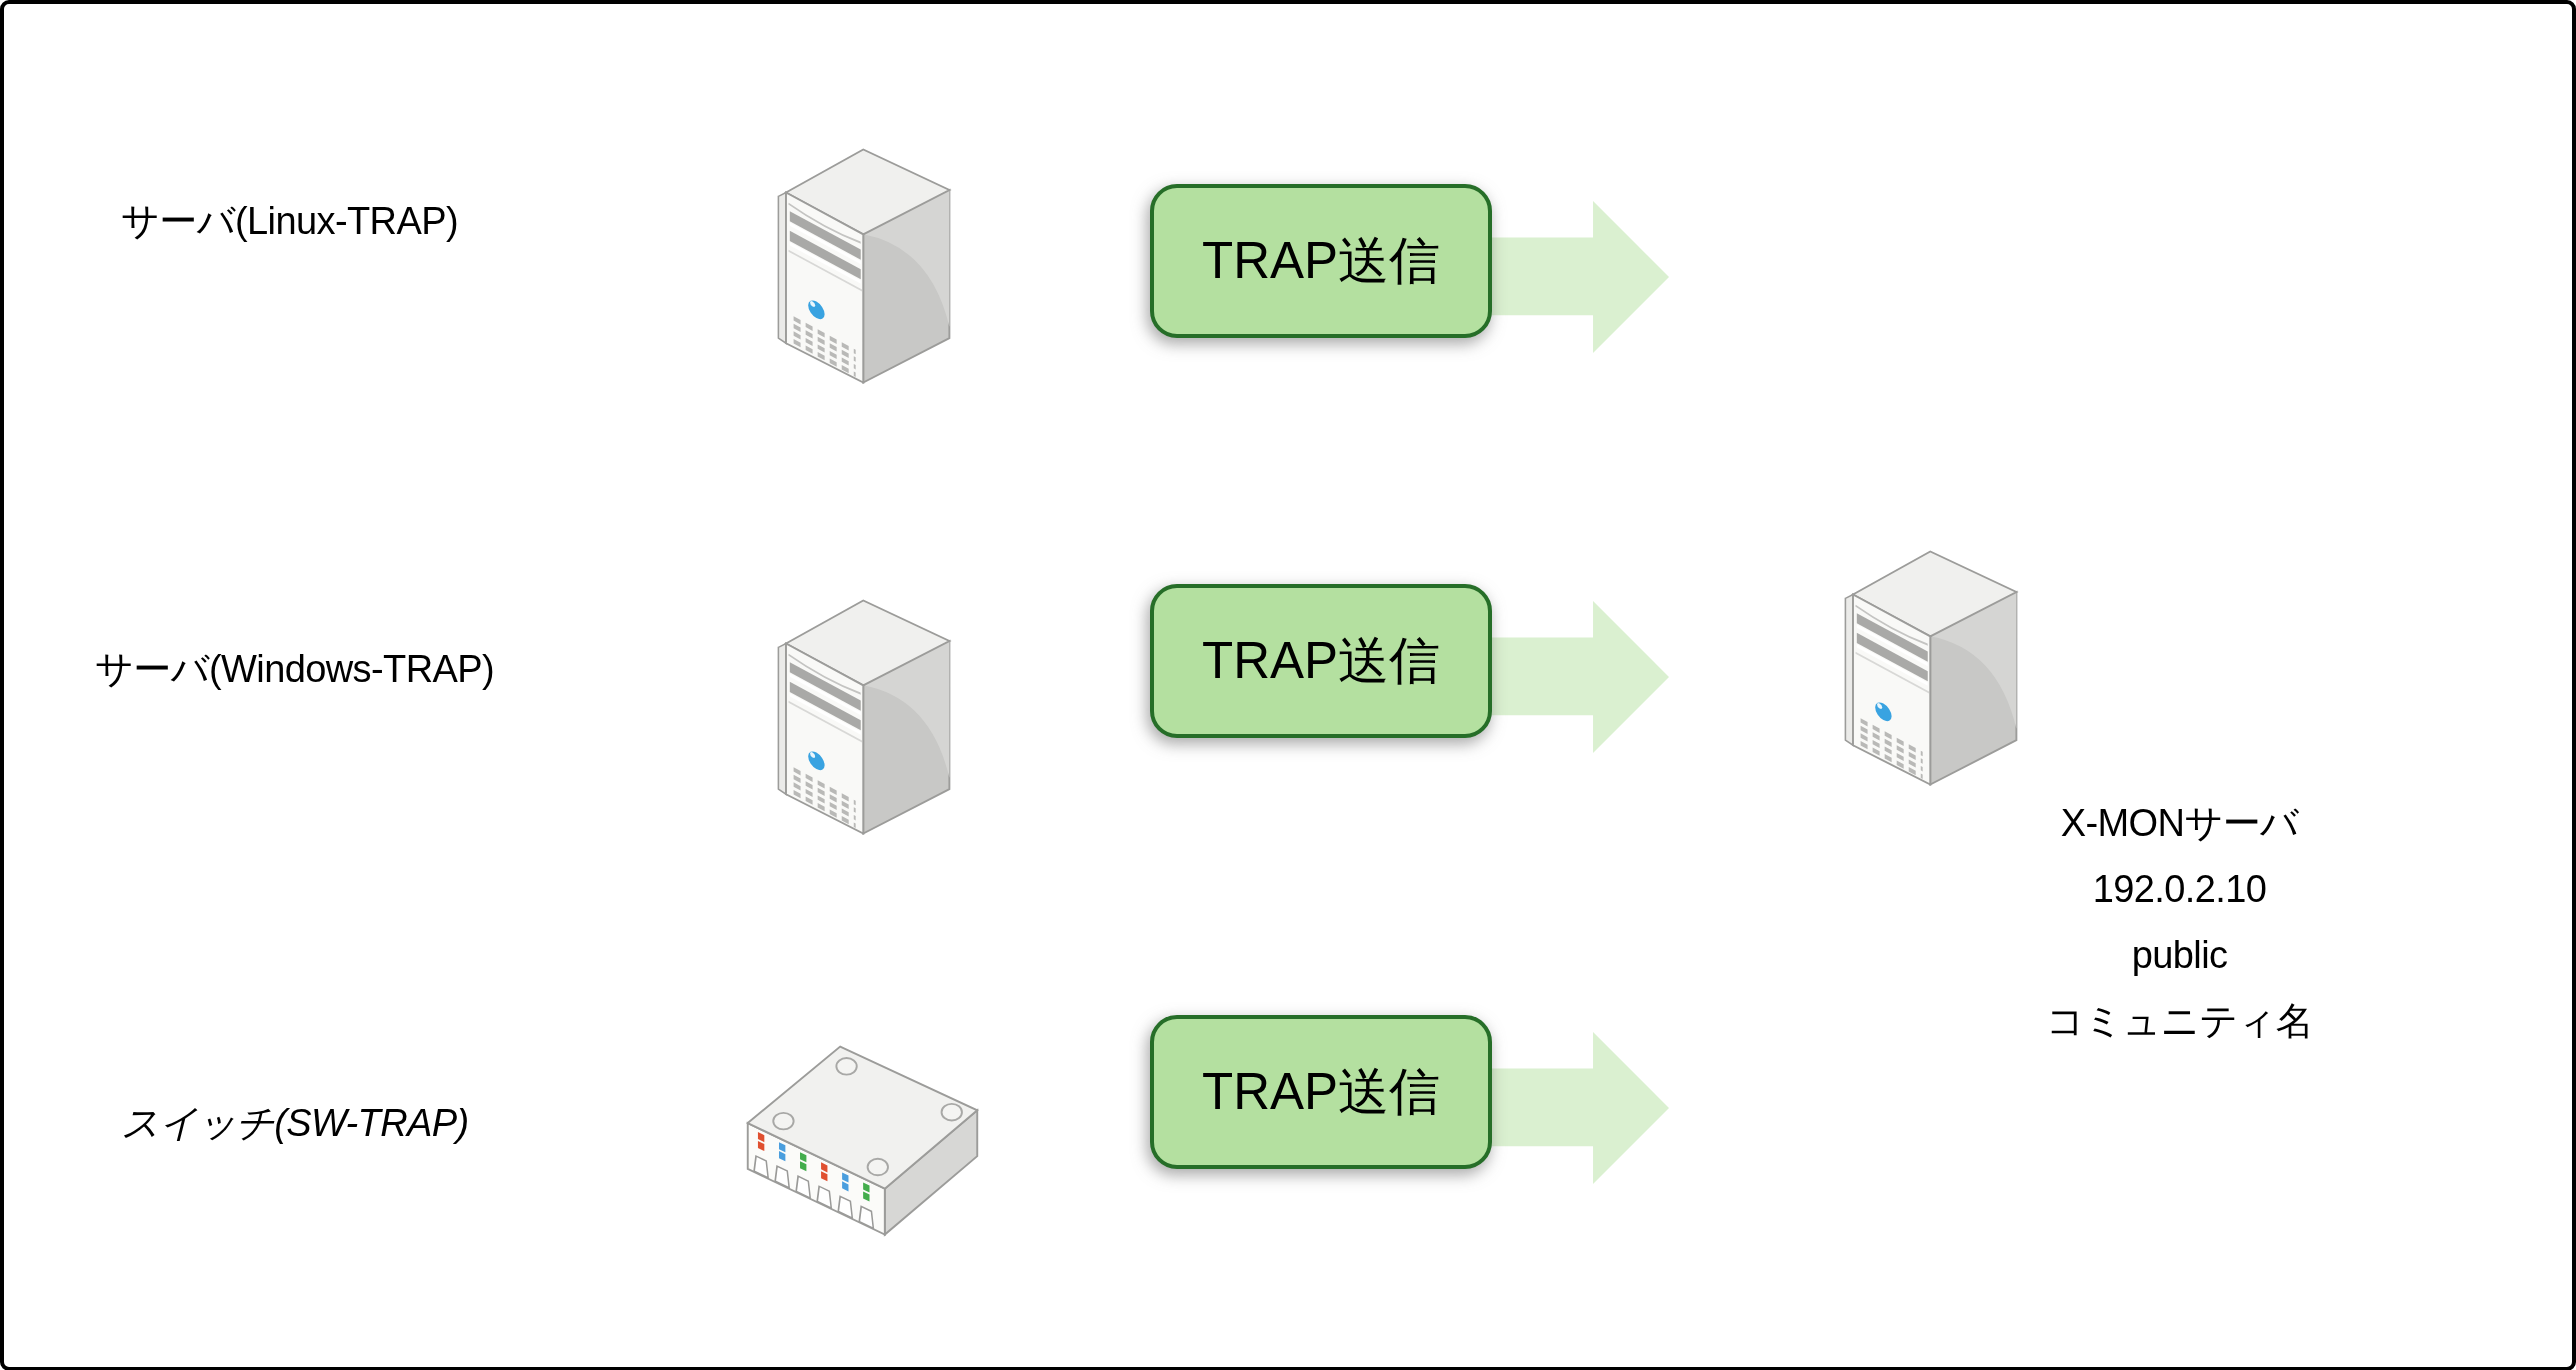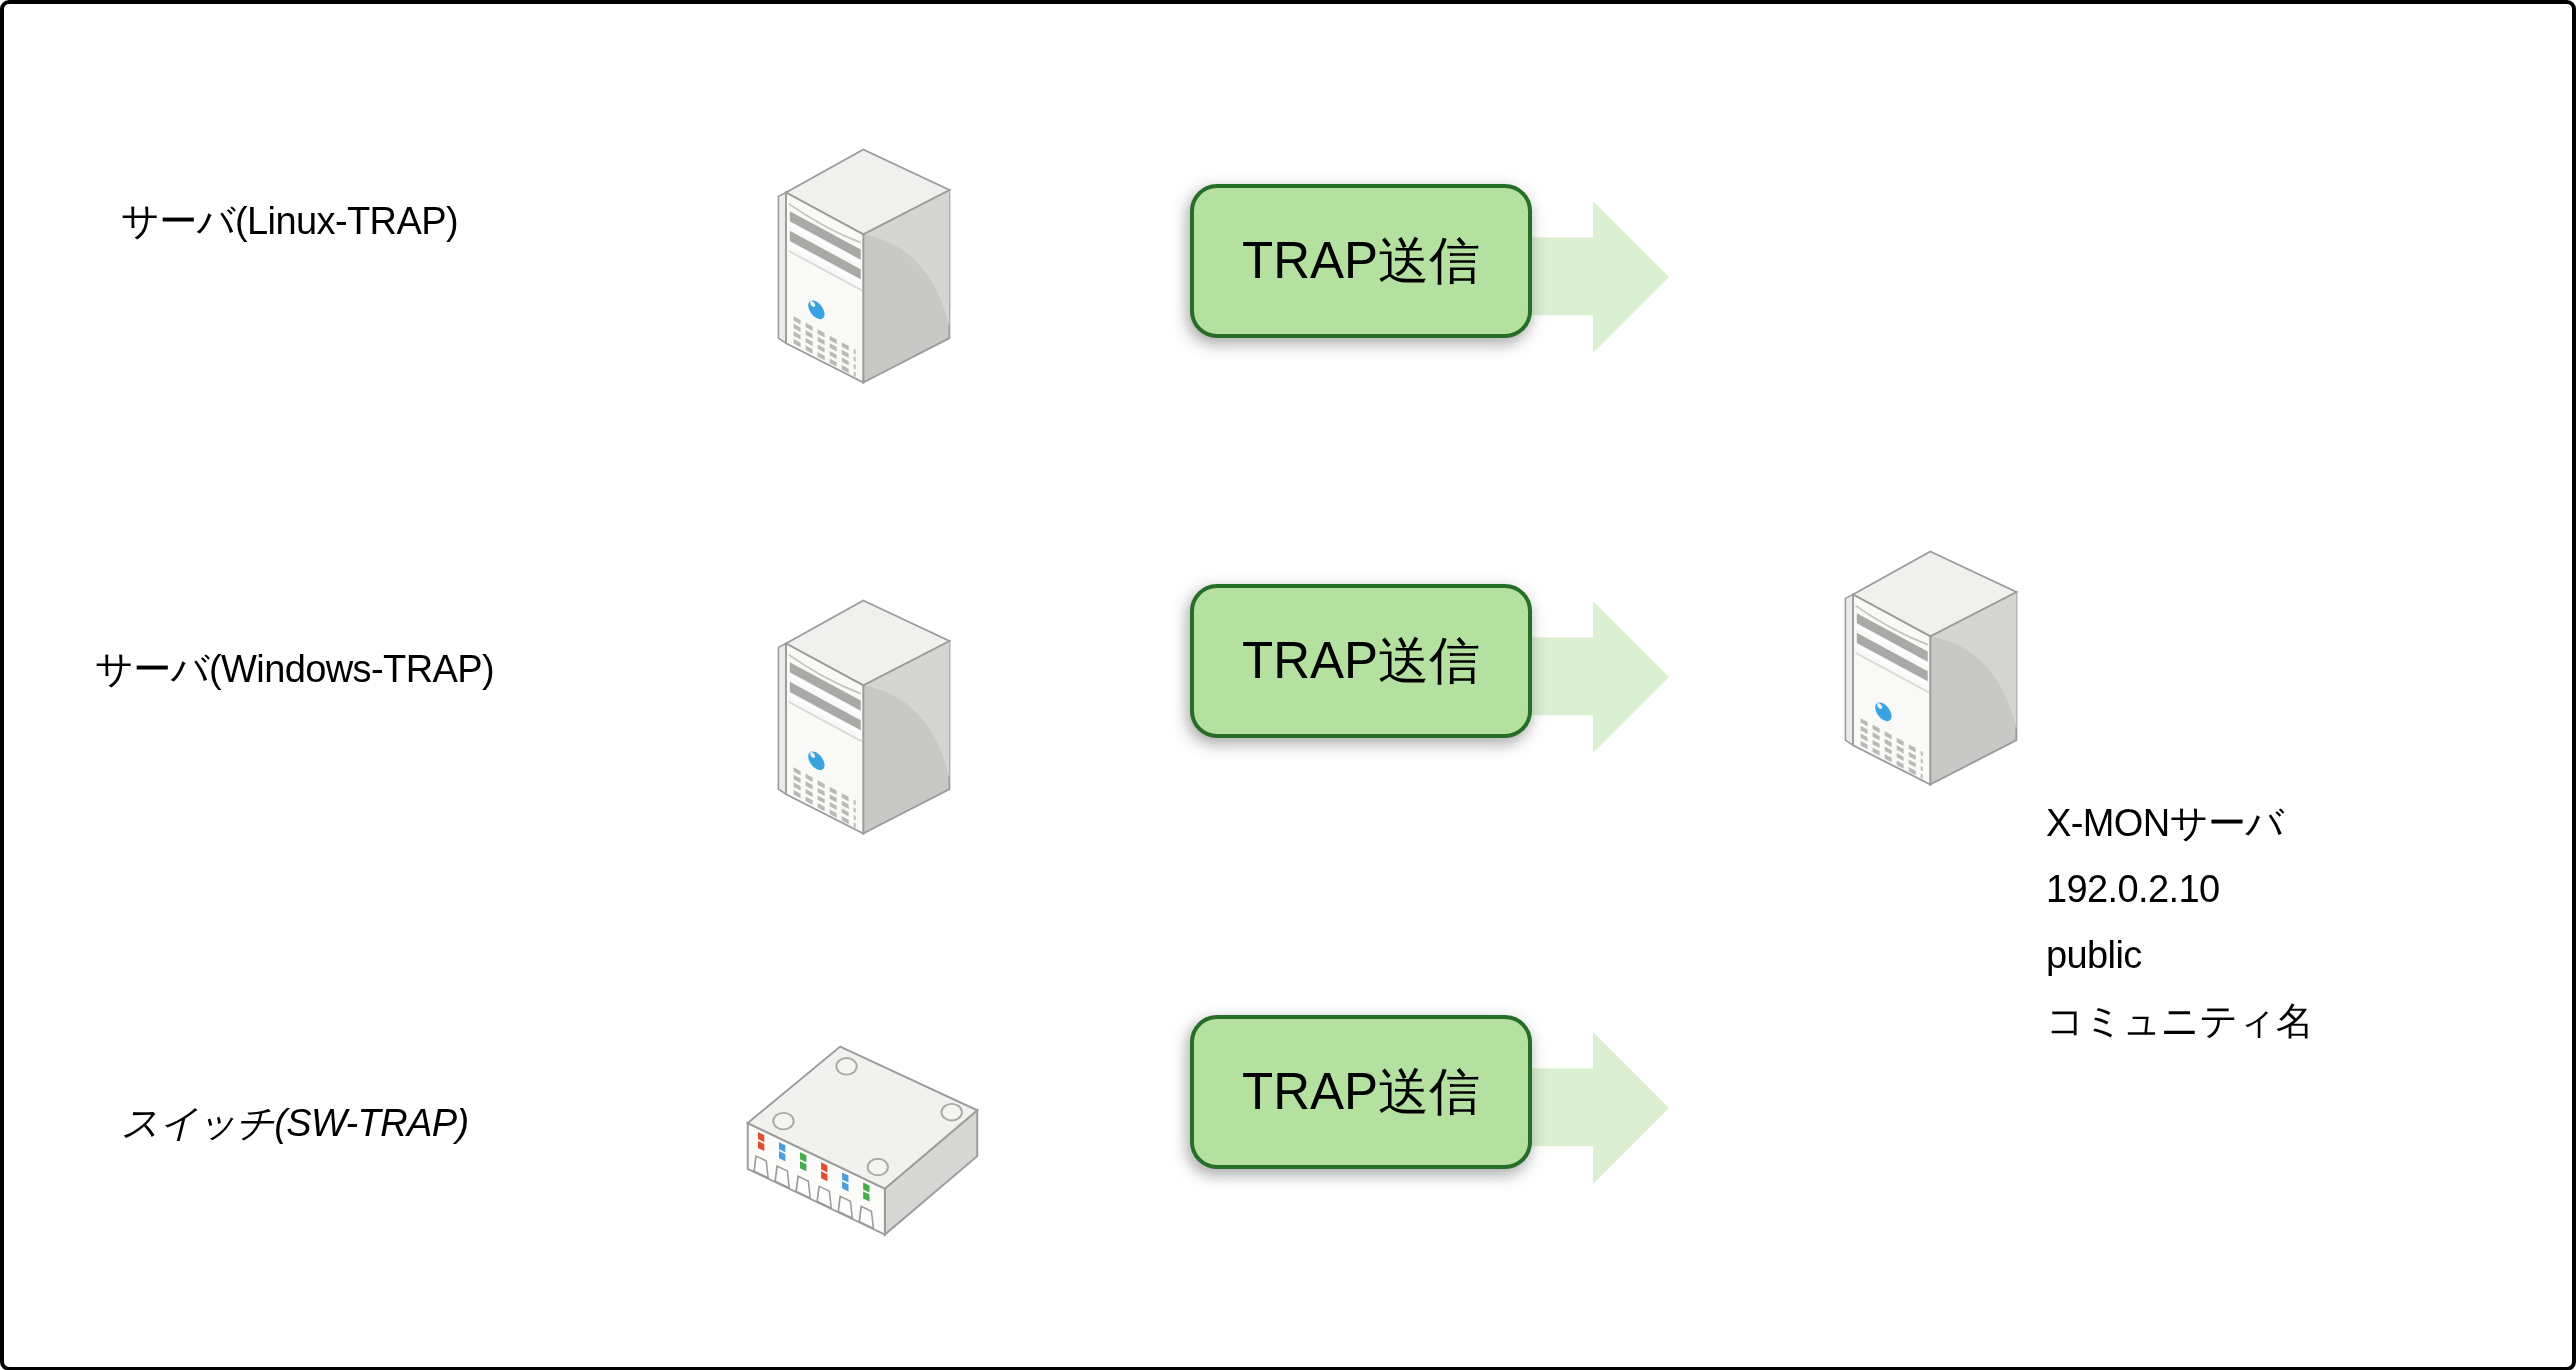--- a/index.html
+++ b/index.html
@@ -28,21 +28,20 @@
     position:absolute;
     width:342px;height:154px;
     box-sizing:border-box;
     background:var(--box-fill,#b4e0a0);
     border:4.5px solid var(--box-border,#266e28);
     border-radius:27px;
     box-shadow:-2.6px 5.1px 15.3px rgba(100,100,100,0.55);
     display:flex;align-items:center;justify-content:center;
     font-size:51px;
     z-index:2;
-    margin-left:40px;
   }
   .arrow{
     position:absolute;
     width:180px;height:152px;
     z-index:1;
   }
   .arrow polygon{fill:var(--arrow-fill,#daf0d0);}
   .icon{position:absolute;}
   
   #label-r1{left:121px;top:188px;}
@@ -51,21 +50,21 @@
   #icon-r1{left:767px;top:125px;width:190px;height:263px;}
   #icon-r2{left:767px;top:576px;width:190px;height:263px;}
   #icon-sw{left:735px;top:1024px;width:255px;height:214px;}
   #icon-dest{left:1834px;top:527px;width:190px;height:263px;}
   #box-r1{left:1150px;top:184px;}
   #box-r2{left:1150px;top:584px;}
   #box-r3{left:1150px;top:1015px;}
   #arrow-r1{left:1489px;top:201px;}
   #arrow-r2{left:1489px;top:601px;}
   #arrow-r3{left:1489px;top:1032px;}
-  #label-dest{left:2046px;top:790px;}
+  #label-dest{left:2046px;top:790px;text-align:center;}
 </style>
 </head>
 <body>
 
 <div class="stage">
   <div class="frame"></div>
 
   <div class="dev-label" id="label-r1">
     <span>サーバ(Linux-TRAP)</span>
   </div>

